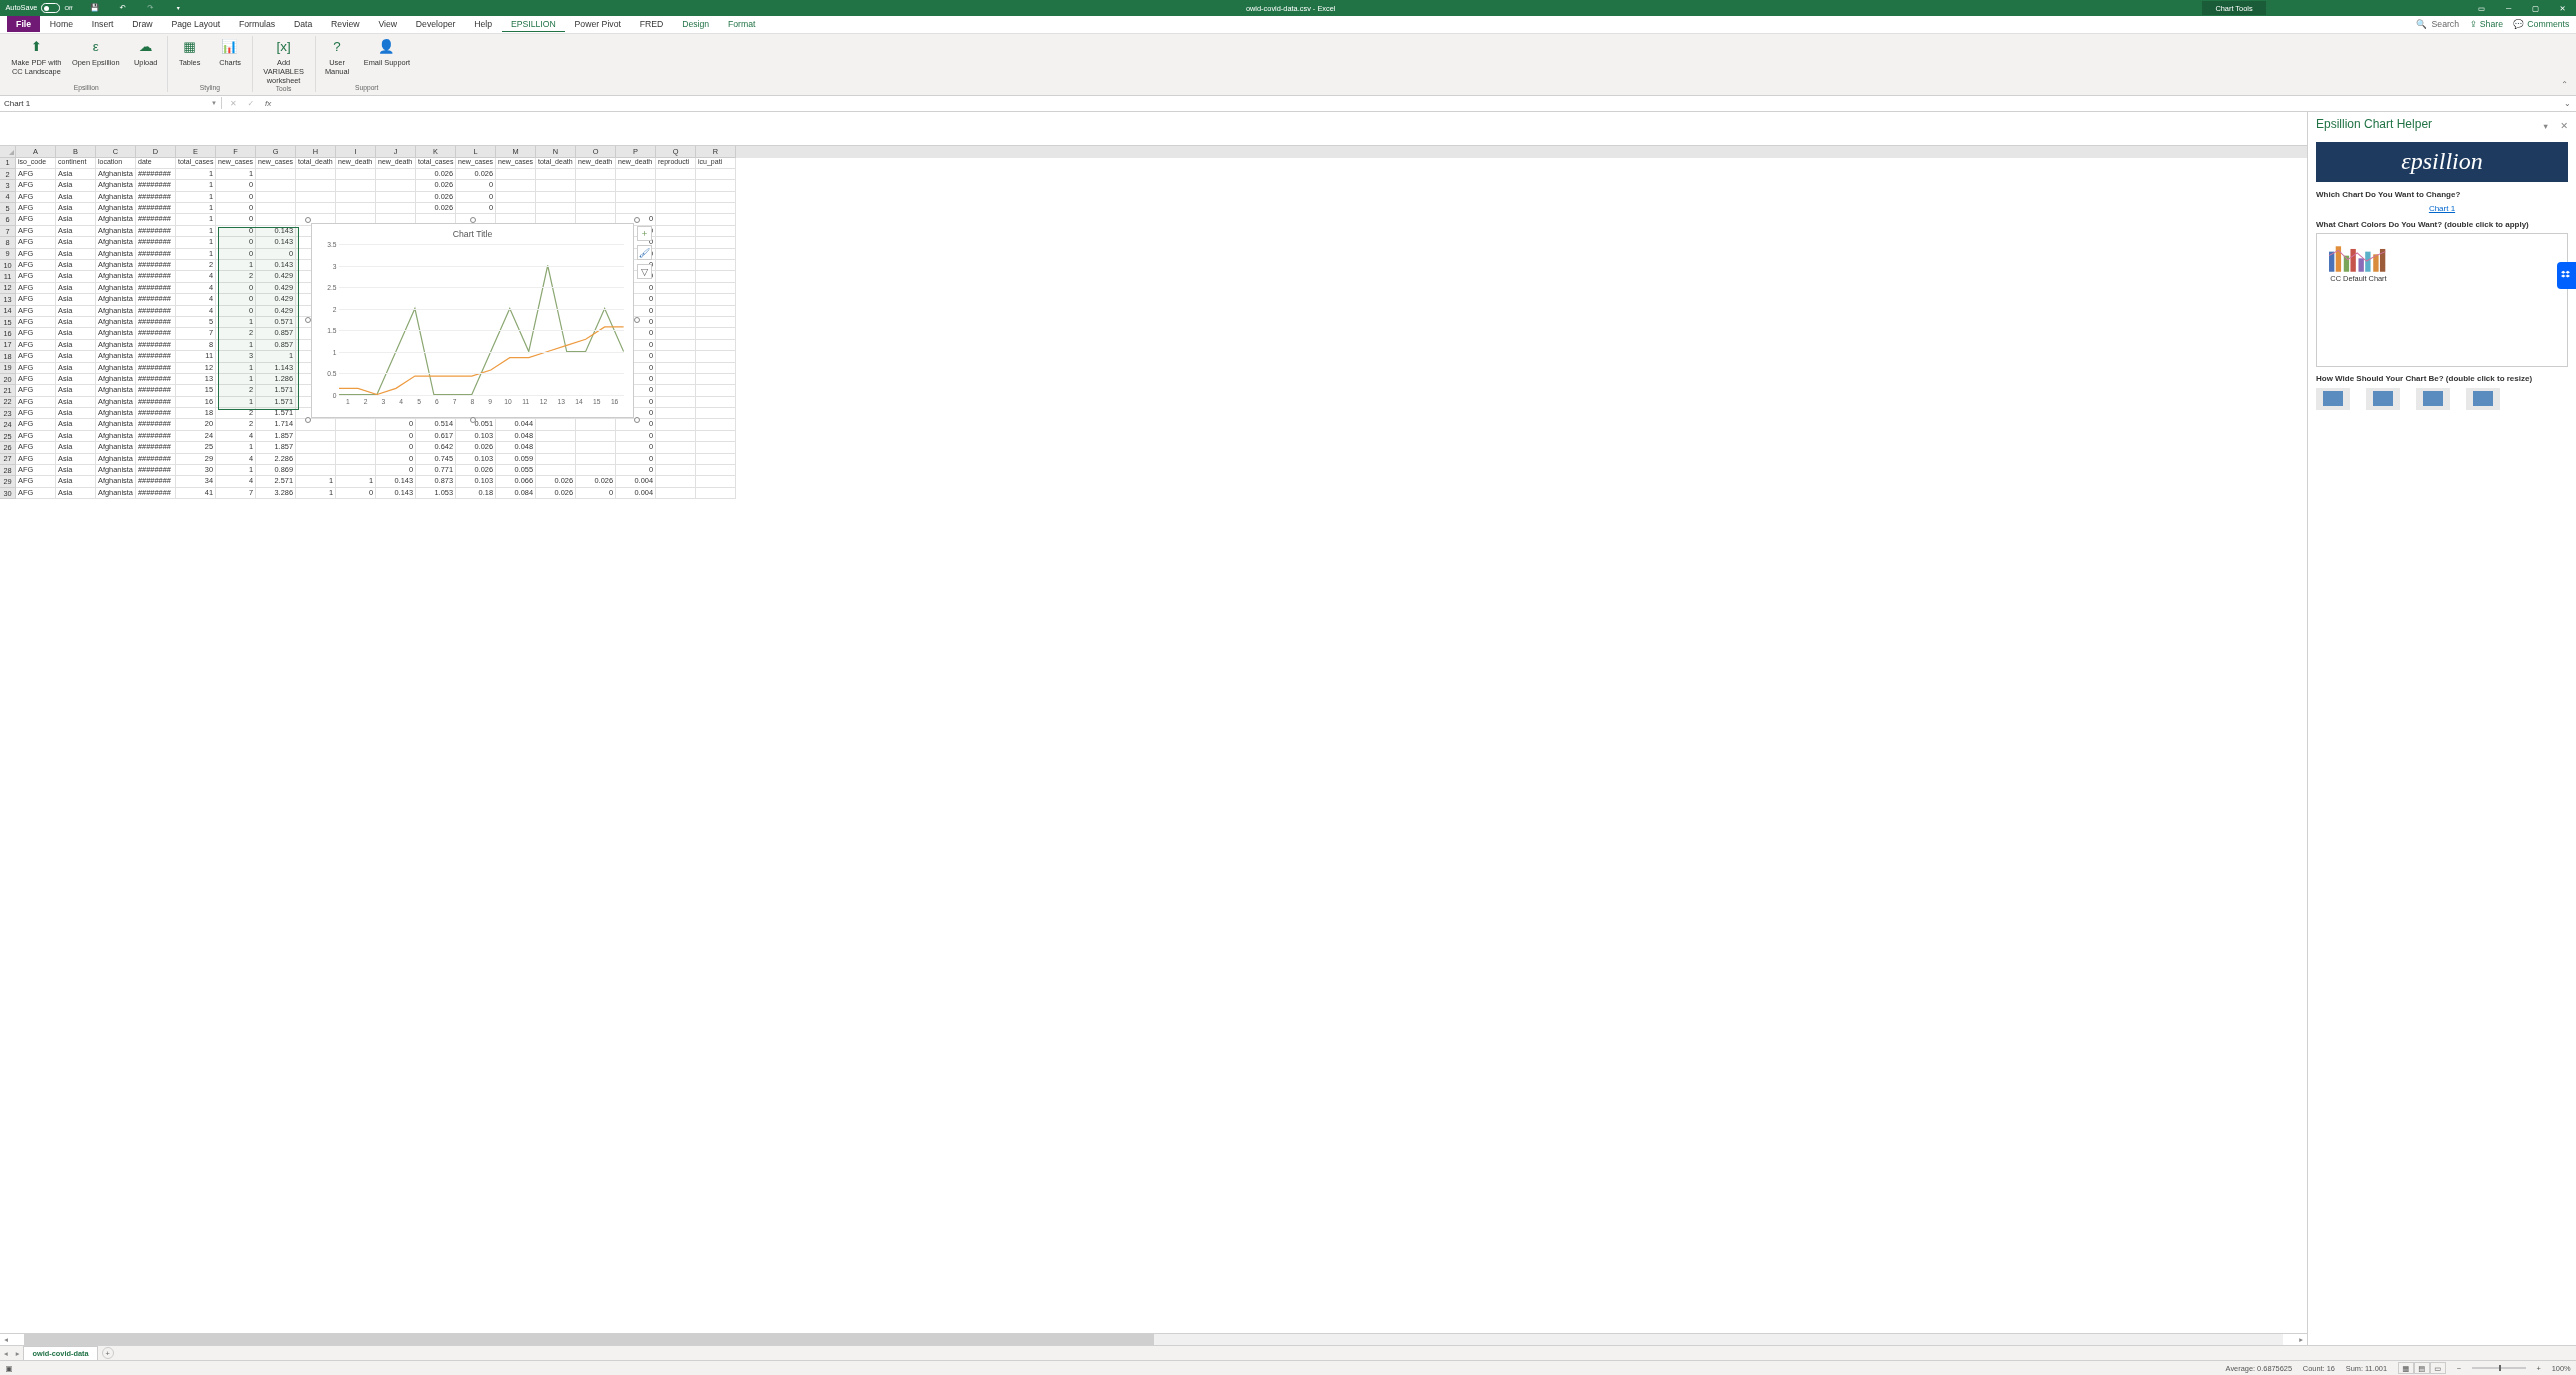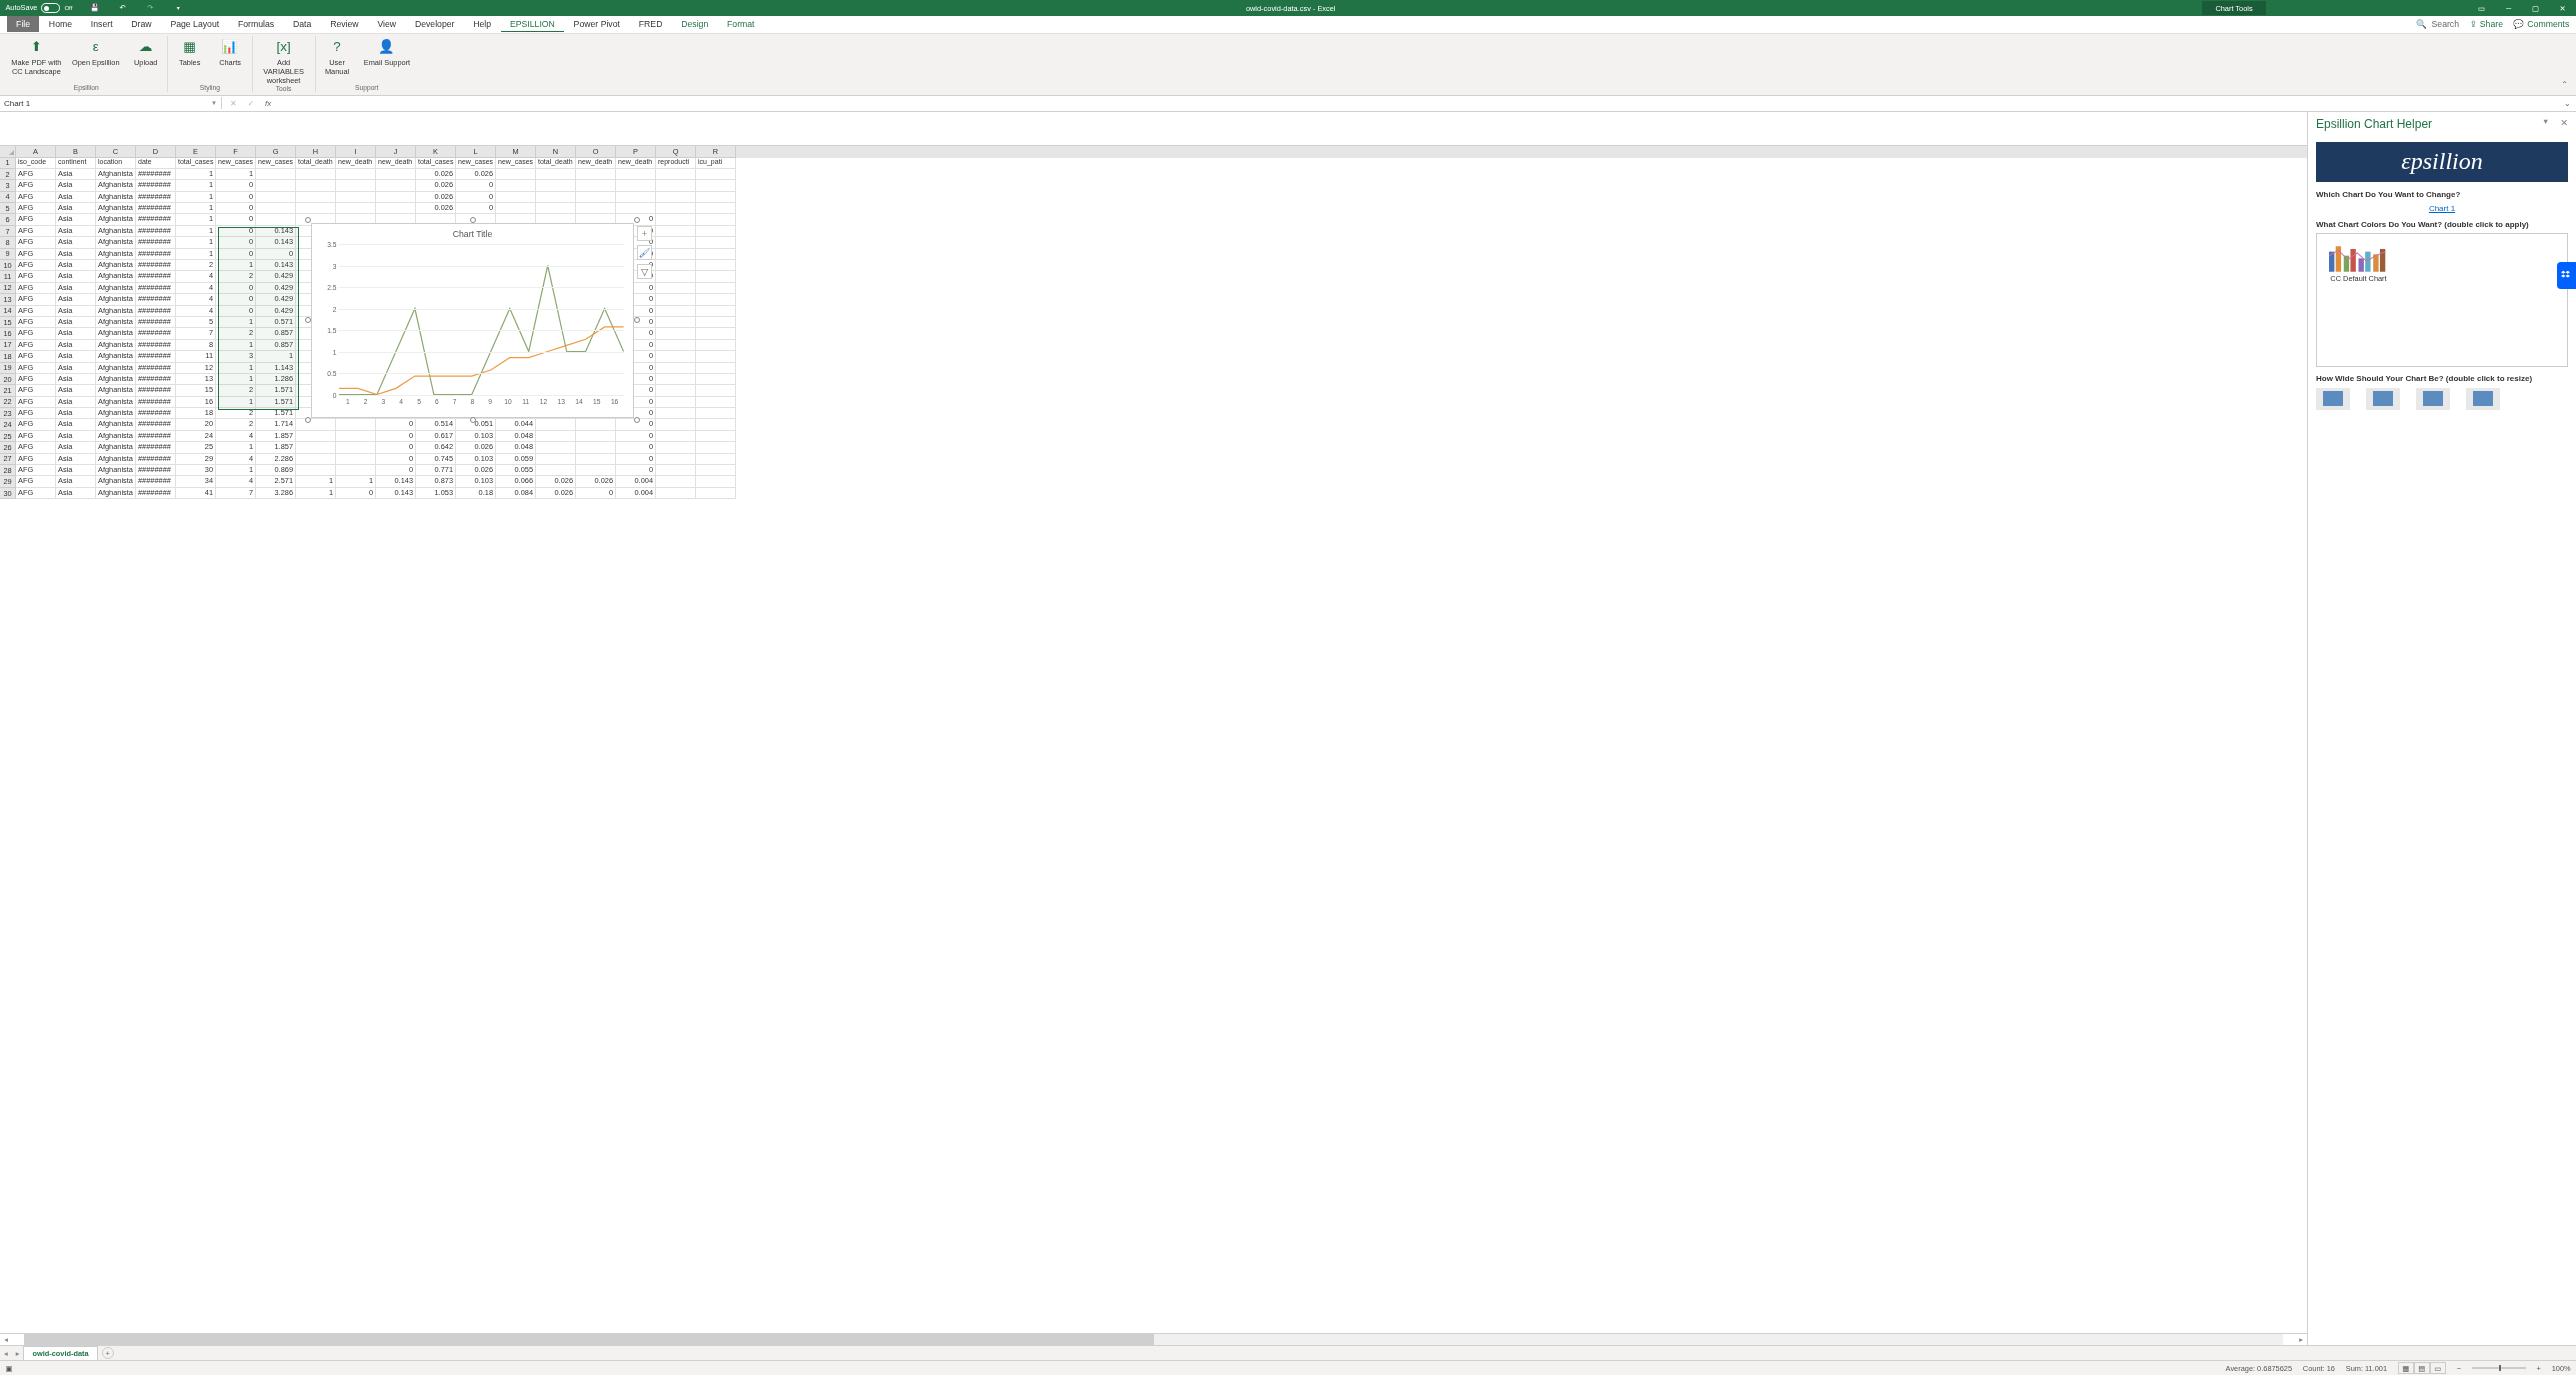--- a/index.html
+++ b/index.html
@@ -11,21 +11,21 @@
 .titlebar-right { display: flex; align-items: center; flex: 1; justify-content: flex-end; }
 .titlebar-section-ct { background: #1a5c38; padding: 2.7px 13.4px; height: 100%; display: flex; align-items: center; margin-right: 202px; }
 .autosave { display: flex; align-items: center; gap: 4px; }
 .toggle { width: 19px; height: 9.4px; border: 0.7px solid #fff; border-radius: 4.7px; position: relative; }
 .toggle::after { content:""; position:absolute; width:5.4px; height:5.4px; background:#fff; border-radius:50%; top:1.3px; left:1.3px; }
 .qa-icon { width: 10.8px; height: 10.8px; display: inline-flex; align-items: center; justify-content: center; color:#fff; }
 .win-btn { width: 27px; height: 16px; display: flex; align-items: center; justify-content: center; }
 
 .menubar { height: 17.5px; display: flex; align-items: center; background: #fff; padding: 0 6.7px; gap: 0; border-bottom: 0.7px solid #e0e0e0; font-size: 8.7px; }
 .menu-item { padding: 2.7px 9.4px; cursor: pointer; }
-.menu-item.file { background: #737373; color: #fff; }
+.menu-item.file { background: #701a75; color: #fff; font-weight: bold; }
 .menu-item.active { color: #217346; border-bottom: 1.3px solid #217346; }
 .menu-item.green { color: #217346; }
 .menu-right { margin-left: auto; display: flex; align-items: center; gap: 10.8px; }
 .search-box { display: flex; align-items: center; gap: 4px; color: #666; }
 .share-link { color: #217346; display: flex; align-items: center; gap: 2.7px; }
 
 .ribbon { height: 62px; background: #f3f2f1; border-bottom: 0.7px solid #d0d0d0; display: flex; padding: 2.7px 5.4px; gap: 2.7px; }
 .ribbon-group { display: flex; flex-direction: column; align-items: center; justify-content: space-between; padding: 0 4px; border-right: 0.7px solid #dcdcdc; }
 .ribbon-group:last-child { border-right: none; }
 .ribbon-items { display: flex; gap: 5.4px; flex: 1; align-items: flex-start; padding-top: 2.7px; }
@@ -70,21 +70,21 @@
 .x-labels { display: flex; font-size: 6.7px; color: #666; padding-top: 2.7px; }
 .x-labels span { flex: 1; text-align: center; }
 svg.lines{position:absolute;inset:0;width:100%;height:100%;}
 
 .chart-side-btns { position: absolute; right: -19px; top: 2.7px; display:flex; flex-direction:column; gap:4px; }
 .chart-side-btn { width: 15px; height: 15px; border: 0.7px solid #ccc; background: #fff; display:flex; align-items:center; justify-content:center; font-size: 9.4px; color:#666; cursor:pointer; }
 .chart-side-btn.plus{color:#6a9955;}
 .chart-side-btn.brush{color:#3b78b8;}
 
 .task-pane { width: 269px; border-left: 0.7px solid #d0d0d0; display: flex; flex-direction: column; }
-.tp-header { display: flex; align-items: flex-start; padding: 5.4px 8px; font-size: 12px; color: #217346; }
+.tp-header { display: flex; align-items: flex-end; padding: 5.4px 8px; font-size: 12px; color: #217346; }
 .tp-header .caret { margin-left: auto; color:#888; font-size:7.4px; margin-right:10.8px;}
 .tp-close { color: #888; font-size: 9.4px; cursor:pointer; }
 .tp-body { padding: 5.4px 8px; overflow: hidden; flex:1; }
 .tp-logo { background: #1e3a5f; color: #fff; text-align: center; padding: 6.7px; font-size: 24px; font-family: Georgia, serif; font-style: italic; margin-bottom: 8px; }
 .tp-section-label { font-size: 8px; font-weight: 600; margin: 6.7px 0 4px; }
 .tp-link { color: #0066cc; text-decoration: underline; text-align: center; display:block; margin: 5.4px 0; font-size:8px; cursor:pointer; }
 .tp-color-box { border: 0.7px solid #ccc; padding: 8px; min-height: 134px; }
 .tp-color-thumb { width: 67px; height: 40px; margin-bottom: 5.4px; font-size: 7.4px; text-align:center; }
 .tp-width-opts { display: flex; gap: 16px; margin-top: 5.4px; }
 .tp-width-opt { width: 34px; height: 21.5px; background: linear-gradient(#5b8cc0,#5b8cc0) center/60% 70% no-repeat, #e8e8e8; }

